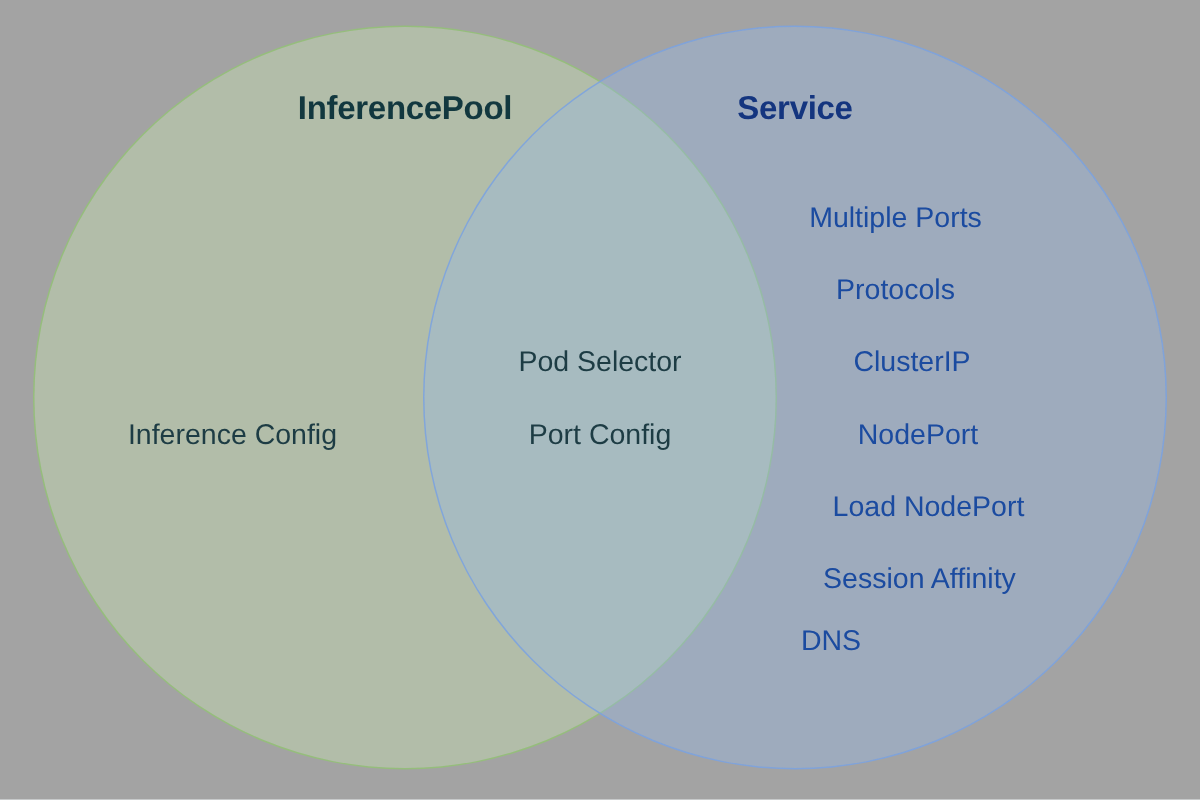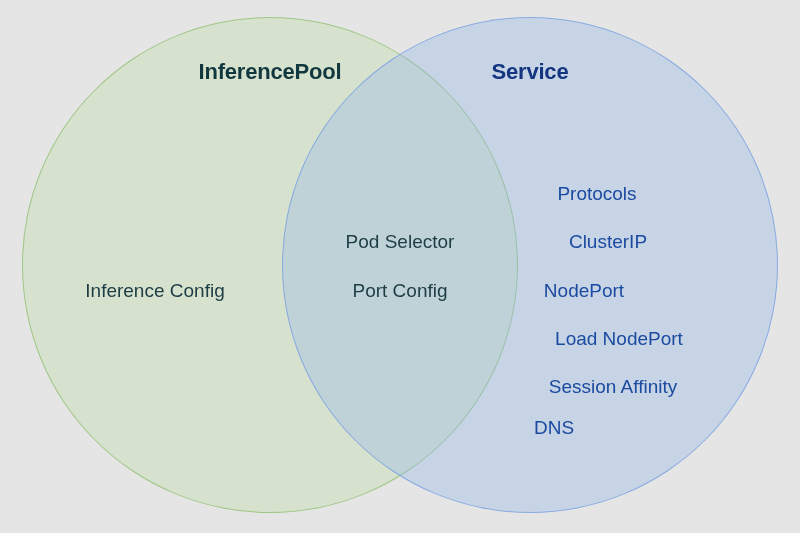--- a/index.html
+++ b/index.html
@@ -10,21 +10,21 @@
   body {
     width: 800px;
     height: 533px;
     font-family: "Liberation Sans", sans-serif;
     overflow: hidden;
   }
   .venn-canvas {
     position: relative;
     width: 800px;
     height: 533px;
-    background: #e5e5e5;
+    background: #a3a3a3;
   }
 
   
   .ellipse {
     position: absolute;
     top: 17px;
     width: 496px;
     height: 496px;
     border-radius: 50%;
     box-sizing: border-box;
@@ -109,21 +109,22 @@
 
     <div class="region-title title-left">InferencePool</div>
 
     <div class="region-title title-right">Service</div>
 
     <div class="item col-left" style="top:280px;">Inference Config</div>
 
     <div class="item col-mid" style="top:231px;">Pod Selector</div>
     <div class="item col-mid" style="top:280px;">Port Config</div>
 
+    <div class="item col-right" style="top:135px; left:477px;">Multiple Ports</div>
     <div class="item col-right" style="top:183px; left:477px;">Protocols</div>
     <div class="item col-right" style="top:231px; left:488px;">ClusterIP</div>
-    <div class="item col-right" style="top:280px; left:464px;">NodePort</div>
+    <div class="item col-right" style="top:280px; left:492px;">NodePort</div>
     <div class="item col-right" style="top:328px; left:499px;">Load NodePort</div>
     <div class="item col-right" style="top:376px; left:493px;">Session Affinity</div>
     <div class="item col-right" style="top:417px; left:434px;">DNS</div>
 
   </div>
 </div>
 
 </body></html>

